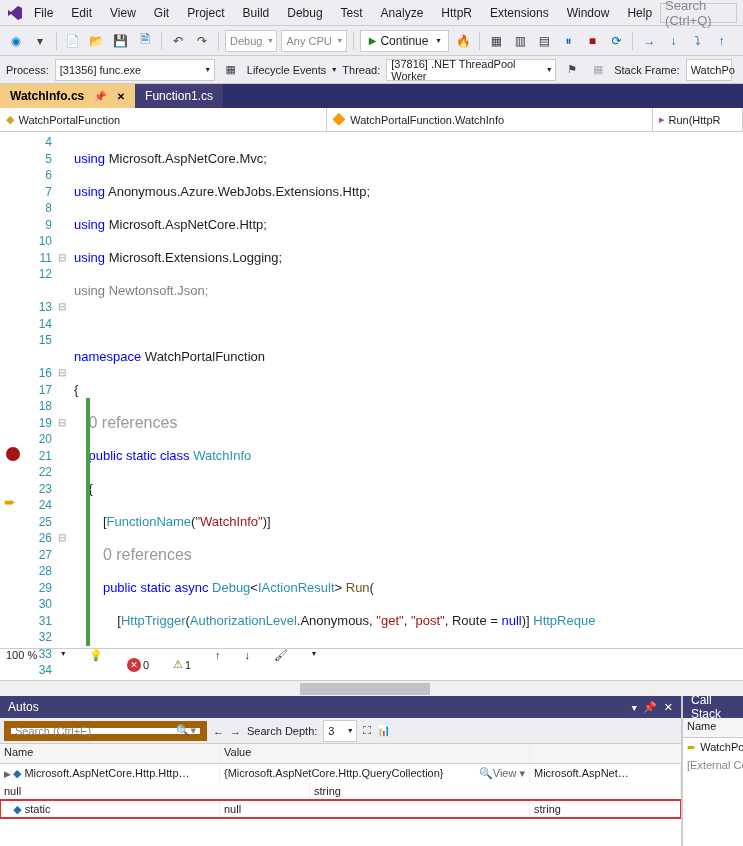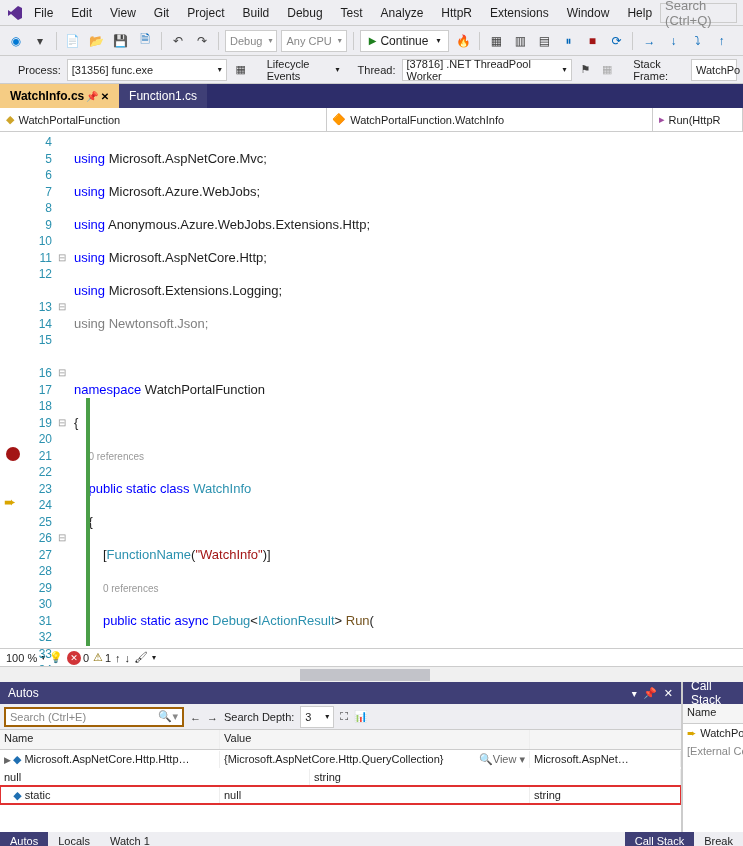--- a/index.html
+++ b/index.html
@@ -10,57 +10,57 @@
 .menu-item { padding:3px 8px; color:#1e1e1e; cursor:default; }
 .search-box { margin-left:auto; width:120px; height:20px; border:1px solid #ccc; padding:0 4px; font-size:13px; color:#888; display:flex; align-items:center; }
 .toolbar { height:30px; background:#eeeef2; display:flex; align-items:center; padding:0 6px; gap:4px; border-bottom:1px solid #ccc; }
 .tb-btn { width:20px; height:20px; display:inline-flex; align-items:center; justify-content:center; color:#424242; }
 .tb-sep { width:1px; height:18px; background:#ccc; margin:0 2px; }
 .tb-combo { height:22px; border:1px solid #ccc; background:#fff; padding:0 4px; display:inline-flex; align-items:center; font-size:11px; color:#888; }
 .tb-combo .chev { margin-left:6px; font-size:8px; }
 .continue-btn { height:22px; border:1px solid #ccc; background:#fff; padding:0 8px; display:inline-flex; align-items:center; gap:4px; }
 .continue-btn .tri { color:#1f801f; font-size:10px; }
 .debugbar { height:28px; background:#eeeef2; display:flex; align-items:center; padding:0 6px; gap:6px; border-bottom:1px solid #ccc; font-size:11px; }
-.db-label { color:#1e1e1e;margin-left:12px; }
+.db-label { color:#1e1e1e; }
 .db-combo { flex:0 0 auto; height:22px; border:1px solid #ccc; background:#fff; padding:0 4px; display:inline-flex; align-items:center; font-size:11px; }
 .db-combo.process { width:160px; justify-content:space-between; }
 .db-combo.thread { width:170px; justify-content:space-between; }
 .db-combo.frame { width:46px; }
 .tabrow { height:24px; background:#2d2d6a; display:flex; align-items:flex-end; }
-.filetab { height:24px; padding:12px 10px; display:inline-flex; align-items:center; gap:2px; font-size:12px; }
+.filetab { height:24px; padding:12px 10px; display:inline-flex; align-items:center; gap:10px; font-size:12px; }
 .filetab.active { background:#f5cc84; color:#000; font-weight:bold; }
 .filetab.inactive { background:#3f3f76; color:#fff; }
 .pin-icon,.close-icon { font-size:10px; }
 .navbar { height:24px; background:#fff; display:flex; border-bottom:1px solid #ccc; }
 .nav-combo { flex:1; border-right:1px solid #ccc; display:flex; align-items:center; padding:0 6px; font-size:11px; gap:4px; }
 .nav-combo.small { flex:0 0 90px; }
 .editor { display:flex; height:516px; background:#fff; position:relative; font-family:Consolas,monospace; font-size:13px; }
 .margin { width:28px; background:#fff; border-right:0; position:relative; }
 .margin .bp { position:absolute; width:14px; height:14px; background:#a31515; border-radius:50%; left:6px; }
 .margin .arrow { position:absolute; left:4px; color:#d9a500; font-size:14px; }
 .gutter { width:30px; text-align:right; color:#2b91af; font-size:12px; padding-right:6px; line-height:16.5px; padding-top:2px;}
 .fold { width:16px; color:#999; font-size:10px; line-height:16.5px; padding-top:2px;}
 .code { flex:1; white-space:pre; line-height:16.5px; padding-top:2px; overflow:hidden; }
 .code .line { height:16.5px; }
 .k-using { color:#0000ff; }
 .k-kw { color:#0000ff; }
 .k-type { color:#2b91af; }
 .k-str { color:#a31515; }
 .k-gray { color:#808080; }
 .k-method { color:#74531f; }
-.k-ref { color:#999; font-size:10px; }
+.k-ref { color:#999; font-size:16px; }
 .changebar { position:absolute; left:86px; width:4px; background:#4a9e48; }
-.statusstrip { height:18px; background:#fff; border-top:1px solid #ccc; display:flex; align-items:center; padding:0 6px; gap:4px; font-size:11px; }
+.statusstrip { height:32px; background:#fff; border-top:1px solid #ccc; display:flex; padding:0 6px; gap:24px; font-size:11px; }
 .err-badge { display:inline-flex; align-items:center; gap:2px; }
 .panels { display:flex; height:150px; }
 .autos { flex:1; display:flex; flex-direction:column; border-right:2px solid #ccc; }
 .panel-title { height:22px; background:#3f3f76; color:#fff; display:flex; align-items:center; padding:0 8px; font-size:12px; }
 .panel-title .spacer { flex:1; }
 .autos-tb { height:26px; background:#eeeef2; display:flex; align-items:center; padding:0 4px; gap:6px; font-size:11px; border-bottom:1px solid #ccc; }
-.autos-search { width:180px; height:20px; border:2px solid #a16207; background:#fff; padding:0 4px; display:flex; align-items:center; justify-content:space-between; color:#888; }
+.autos-search { width:203px; height:20px; border:7px solid #a16207; background:#fff; padding:0 4px; display:flex; align-items:center; justify-content:space-between; color:#888; }
 .autos-grid { flex:1; background:#fff; overflow:hidden; }
 .grid-head { display:flex; height:20px; background:#f5f5f5; border-bottom:1px solid #ccc; font-size:11px; }
 .grid-head div,.grid-row div { padding:2px 4px; border-right:1px solid #eee; overflow:hidden; white-space:nowrap; }
 .col-name { width:220px; }
 .col-value { width:310px; }
 .col-type { flex:1; }
 .grid-row { display:flex; height:18px; font-size:11px; align-items:center; }
 .grid-row.boxed { outline:2px solid #e03030; outline-offset:-1px; }
 .exp { color:#666; font-size:9px; margin-right:2px; }
 .callstack { width:60px; flex:0 0 60px; display:flex; flex-direction:column; }
@@ -197,21 +197,20 @@
   </div>
   <div class="gutter">
 4<br>5<br>6<br>7<br>8<br>9<br>10<br>11<br>12<br><br>13<br>14<br>15<br><br>16<br>17<br>18<br>19<br>20<br>21<br>22<br>23<br>24<br>25<br>26<br>27<br>28<br>29<br>30<br>31<br>32<br>33<br>34
   </div>
   <div class="fold">
 <br><br><br><br><br><br><br>⊟<br><br><br>⊟<br><br><br><br>⊟<br><br><br>⊟<br><br><br><br><br><br><br>⊟<br><br><br><br><br><br><br><br>
   </div>
   <div class="changebar" style="top:266px;height:248px"></div>
   <div class="code">
 <div class="line"><span class="k-using">using</span> <span>Microsoft.AspNetCore.Mvc;</span></div>
-<div class="line"><span class="k-using">using</span> <span>Microsoft.Azure.WebJobs;</span></div>
 <div class="line"><span class="k-using">using</span> <span>Anonymous.Azure.WebJobs.Extensions.Http;</span></div>
 <div class="line"><span class="k-using">using</span> <span>Microsoft.AspNetCore.Http;</span></div>
 <div class="line"><span class="k-using">using</span> <span>Microsoft.Extensions.Logging;</span></div>
 <div class="line"><span class="k-gray">using</span> <span class="k-gray">Newtonsoft.Json;</span></div>
 <div class="line"></div>
 <div class="line"><span class="k-kw">namespace</span> <span>WatchPortalFunction</span></div>
 <div class="line">{</div>
 <div class="line">    <span class="k-ref">0 references</span></div>
 <div class="line">    <span class="k-kw">public static class</span> <span class="k-type">WatchInfo</span></div>
 <div class="line">    {</div>

